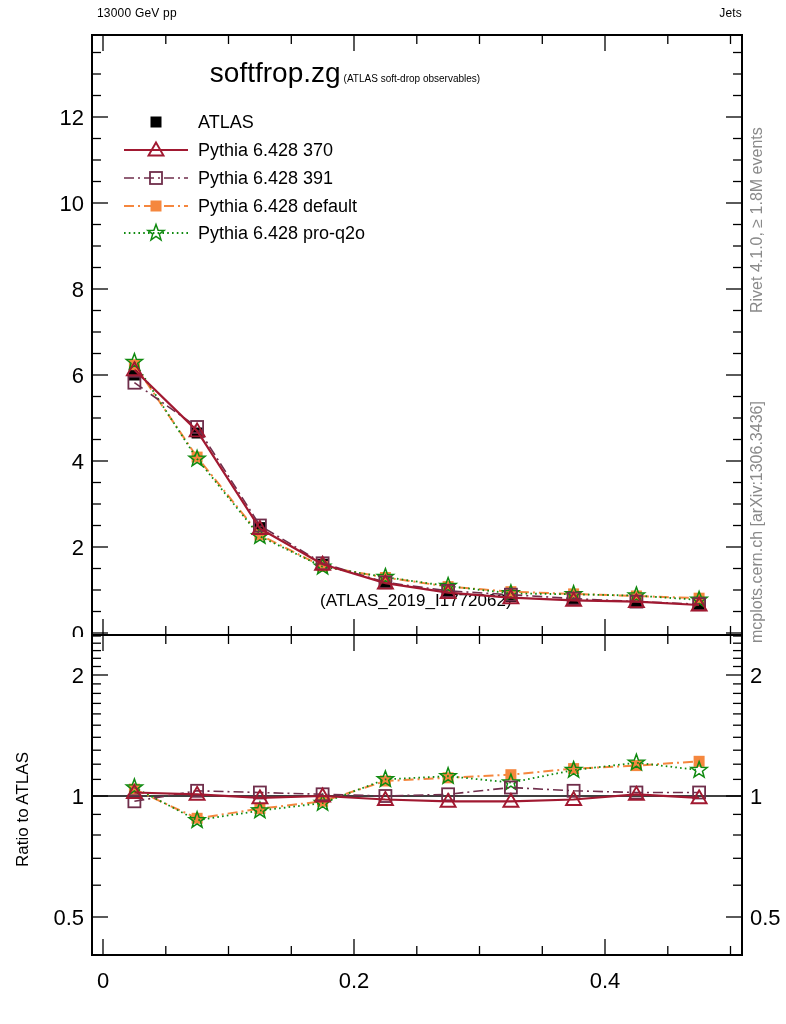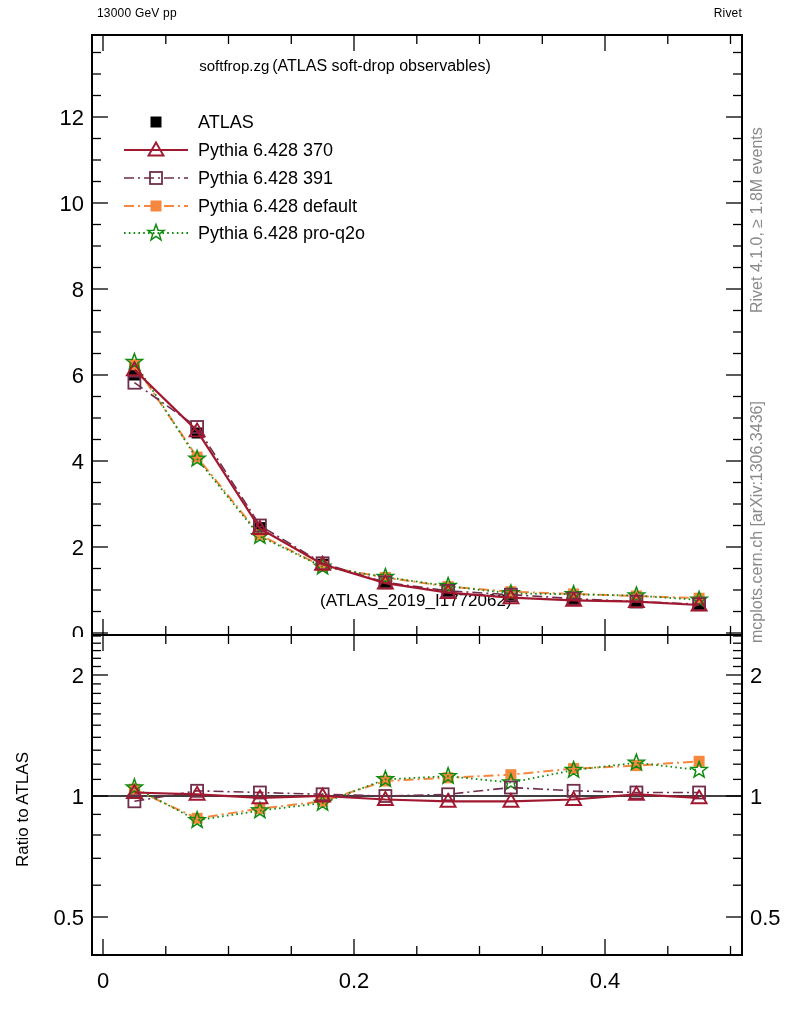--- a/index.html
+++ b/index.html
@@ -2,22 +2,22 @@
 <html><head>
 <meta charset="utf-8">
 <style>
   *{box-sizing:border-box;margin:0;padding:0}
   html,body{width:786px;height:1024px;background:#fff;font-family:"Liberation Sans",sans-serif;color:#000;position:relative;overflow:hidden}
   #plot{position:absolute;left:0;top:0}
   .hdr{position:absolute;font-size:12px;letter-spacing:.2px}
   #hdr-left{left:97px;top:6px}
   #hdr-right{left:600px;top:6px;width:142px;text-align:right}
   #title-wrap{position:absolute;left:20px;top:57px;width:650px;text-align:center;white-space:nowrap}
-  .t1{font-size:15px}
-  .t2{font-size:16px;margin-left:3px}
+  .t1{font-size:28px}
+  .t2{font-size:10px;margin-left:3px}
   .vtext{position:absolute;writing-mode:vertical-rl;transform:rotate(180deg);line-height:1.1;white-space:nowrap}
   #ratio-ylabel{left:14px;top:702px;height:165px;font-size:17px}
   #side-top{left:748px;top:35px;height:278px;font-size:16px;color:#8a8a8a}
   #side-bottom{left:748px;top:348px;height:295px;font-size:16px;color:#8a8a8a}
   svg text{font-family:"Liberation Sans",sans-serif;fill:#000}
 </style>
 </head>
 <body>
 
 <svg id="plot" width="786" height="1024">
@@ -338,19 +338,19 @@
       <text x="198" y="212" font-size="18">Pythia 6.428 default</text>
     </g>
     <g>
       <line x1="124" y1="233" x2="188" y2="233" stroke="#0f8a0f" stroke-width="1.8" stroke-dasharray="1.6 3.2"></line>
       <path d="M156.0 224.5L158.1 230.2L164.1 230.4L159.3 234.1L161.0 239.9L156.0 236.5L151.0 239.9L152.7 234.1L147.9 230.4L153.9 230.2Z" fill="none" stroke="#0f8a0f" stroke-width="1.5"></path>
       <text x="198" y="239" font-size="18">Pythia 6.428 pro-q2o</text>
     </g>
   </svg>
 
 <div class="hdr" id="hdr-left">13000 GeV pp</div>
-<div class="hdr" id="hdr-right">Rivet</div>
+<div class="hdr" id="hdr-right">Jets</div>
 
 <div id="title-wrap"><span class="t1">softfrop.zg</span><span class="t2">(ATLAS soft-drop observables)</span></div>
 
 <div id="ratio-ylabel" class="vtext">Ratio to ATLAS</div>
 <div id="side-top" class="vtext">Rivet 4.1.0, ≥ 1.8M events</div>
 <div id="side-bottom" class="vtext">mcplots.cern.ch [arXiv:1306.3436]</div>
 
 </body></html>

